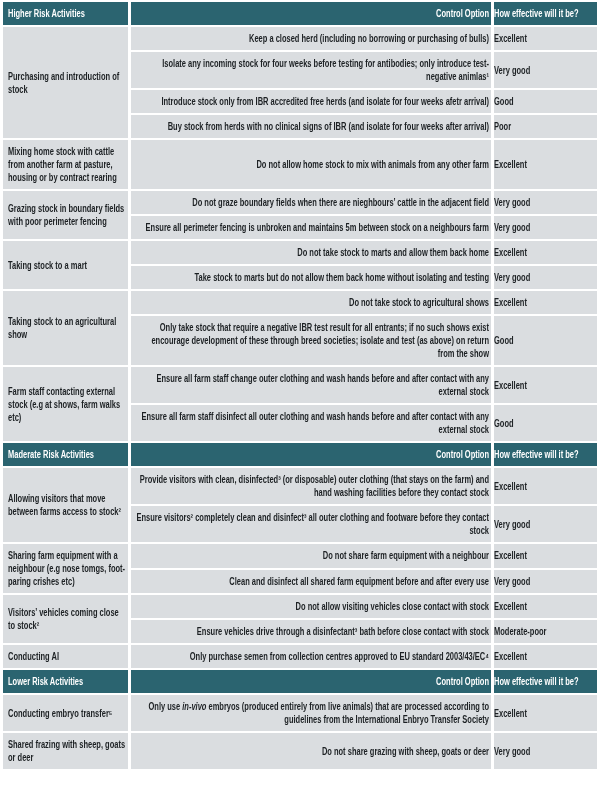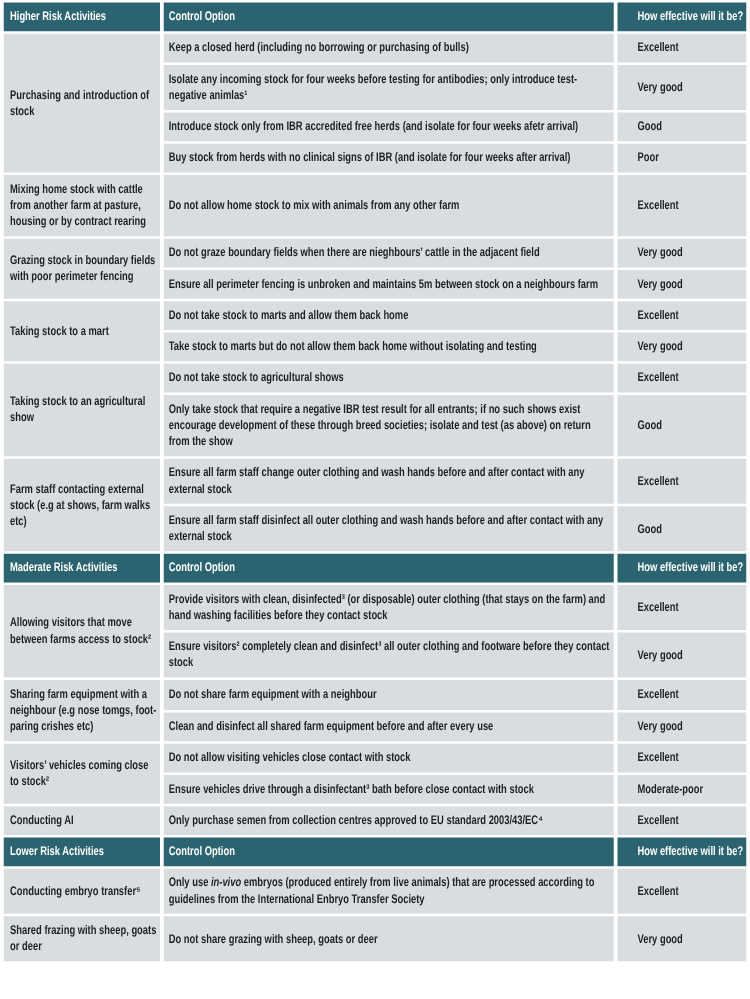--- a/index.html
+++ b/index.html
@@ -31,22 +31,22 @@
     line-height:13px;
     vertical-align:middle;
     padding:5px 2px 5px 5px;
     overflow:hidden;
   }
   tr.hdr td{
     background:var(--header-bg);
     color:var(--header-text);
     padding-top:5px;padding-bottom:5px;
   }
-  td.ctl{padding-left:4px;}
-  td.eff{padding-left:16px;margin-left:24px;}
+  td.ctl{padding-left:4px;text-align:right;}
+  td.eff{padding-left:0;margin-left:24px;}
   
   .cx{
     width:133.33%;
     transform:scaleX(0.75);
     transform-origin:0 50%;
   }
   .nw{white-space:nowrap;}
   i{font-style:italic;}
 </style>
 </head>

